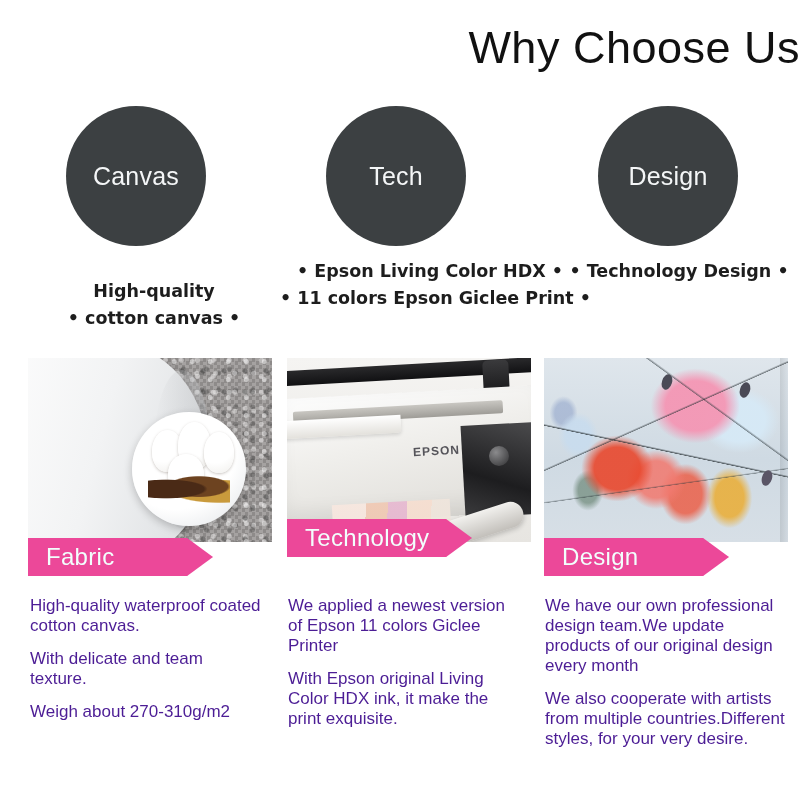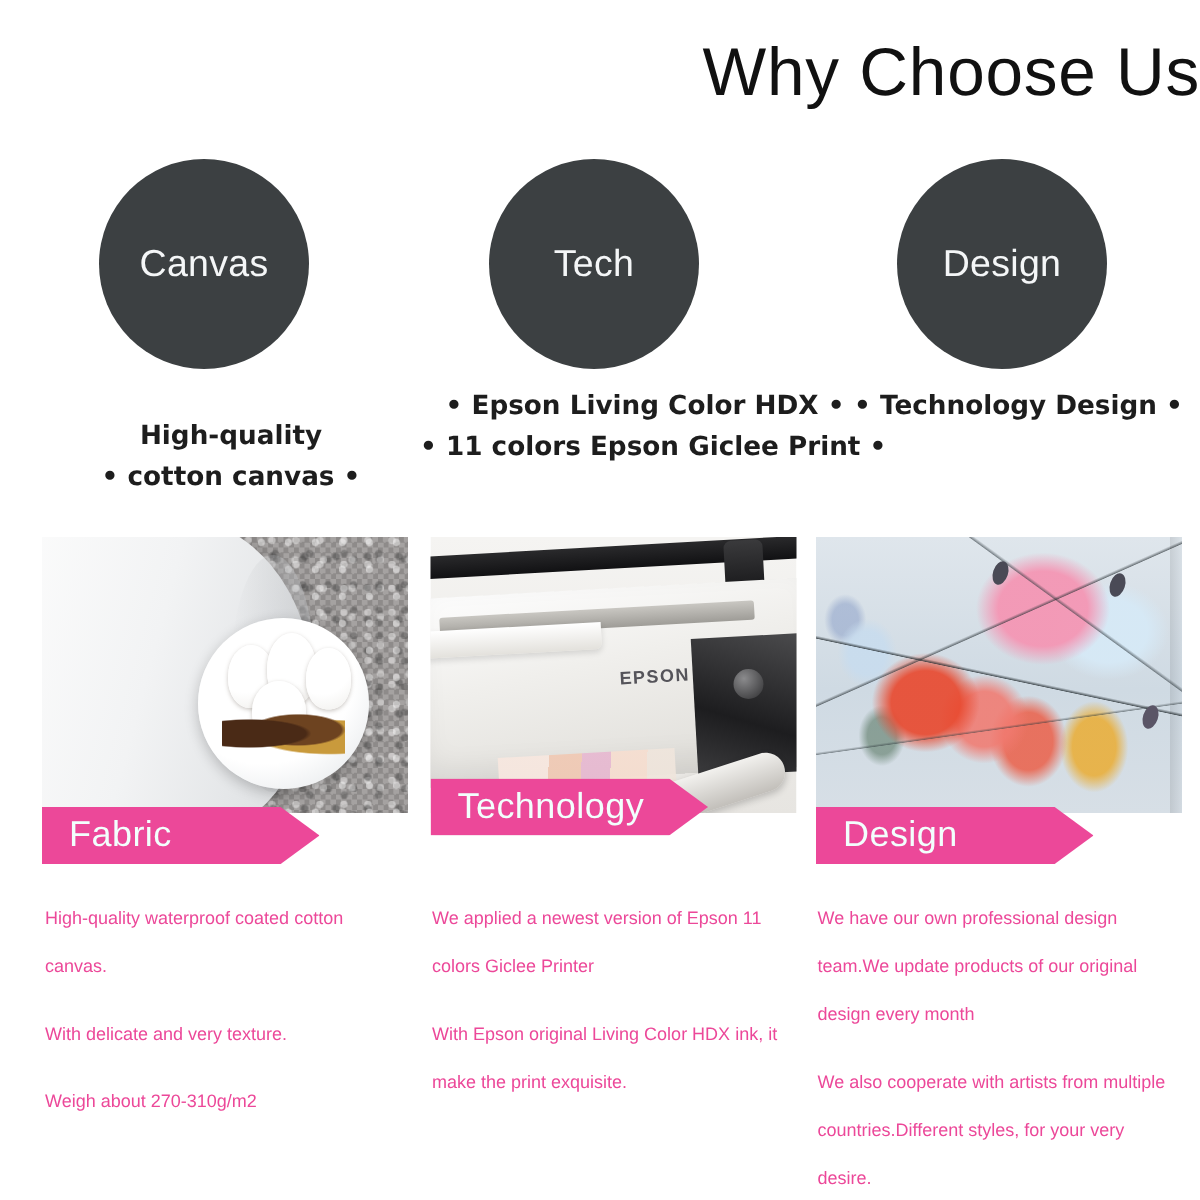--- a/index.html
+++ b/index.html
@@ -210,21 +210,21 @@
     color: #f2fffd; font-size: 24px; font-weight: 400; padding-left: 18px;
     font-family: "Liberation Sans", sans-serif; letter-spacing: .3px;
   }
   #banner-0 { left: 28px;  top: 538px; }
   #banner-1 { left: 287px; top: 519px; }
   #banner-2 { left: 544px; top: 538px; }
 
   
   .desc { position: absolute; top: 596px; }
   .desc p {
-    font-size: 12px; line-height: 32px; color: #ec4899;
+    font-size: 17px; line-height: 20px; color: #4c1d95;
     font-family: "Liberation Sans", sans-serif; margin-bottom: 13px;
   }
   #desc-0 { left: 30px;  width: 232px; }
   #desc-1 { left: 288px; width: 232px; }
   #desc-2 { left: 545px; width: 240px; }
 </style>
 </head>
 <body>
 
 <div class="page">
@@ -304,21 +304,21 @@
   </div>
   <div class="banner" id="banner-1">
     <span class="banner-label">Technology</span>
   </div>
   <div class="banner" id="banner-2">
     <span class="banner-label">Design</span>
   </div>
 
   <div class="desc" id="desc-0">
     <p>High-quality waterproof coated cotton canvas.</p>
-    <p>With delicate and very texture.</p>
+    <p>With delicate and team texture.</p>
     <p>Weigh about 270-310g/m2</p>
   </div>
   <div class="desc" id="desc-1">
     <p>We applied a newest version of Epson 11 colors Giclee Printer</p>
     <p>With Epson original Living Color HDX ink, it make the print exquisite.</p>
   </div>
   <div class="desc" id="desc-2">
     <p>We have our own professional design team.We update products of our original design every month</p>
     <p>We also cooperate with artists from multiple countries.Different styles, for your very desire.</p>
   </div>

